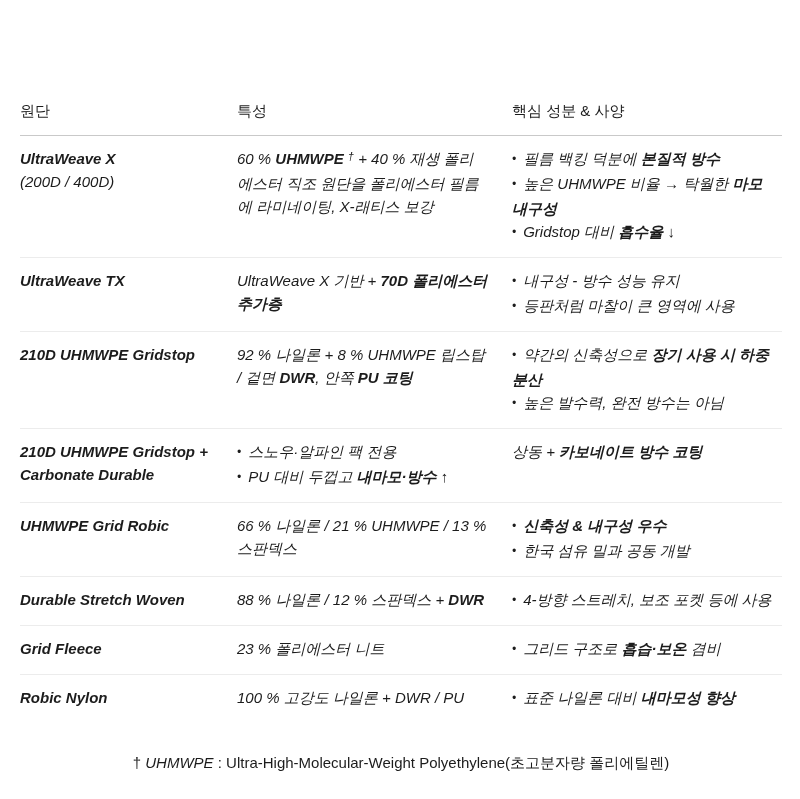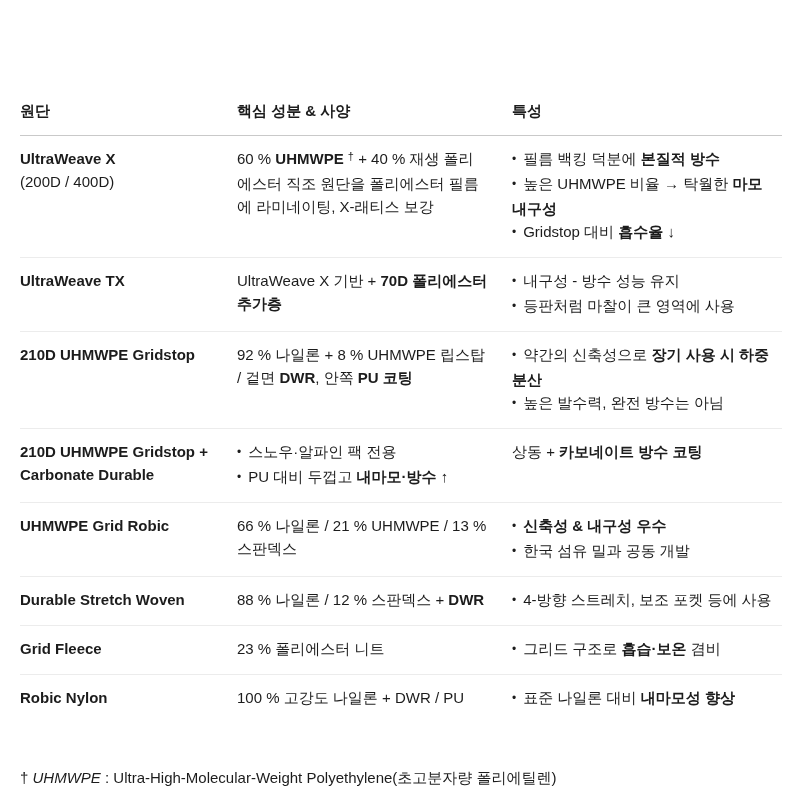--- a/index.html
+++ b/index.html
@@ -21,65 +21,67 @@
     box-sizing: border-box;
   }
   .thead, .trow {
     display: grid;
     grid-template-columns: 217px 275px 1fr;
   }
   .thead {
     border-bottom: 1px solid #c9c9c9;
   }
   .th {
-    font-weight: 700;
+    font-weight: 400;
     padding: 0 18px 13px 0;
     line-height: 23px;
   }
   .trow {
     border-bottom: 1px solid #ececec;
     padding: 11px 0 12px 0;
   }
   .trow:last-child {
     border-bottom: none;
   }
   .cell {
     line-height: 23px;
+    font-style: italic;
   }
   .col-name { padding-right: 16px; }
   .col-spec { padding-right: 24px; }
   .col-feat { padding-right: 4px; }
   .b { font-weight: 700; }
   .i { font-style: italic; }
   .sup {
     font-size: 11px;
     position: relative;
     top: -4px;
   }
   .feature { }
   .bullet {
     font-size: 12px;
     margin-right: 7px;
     position: relative;
     top: -1px;
   }
   .footnote {
-    margin-top: 43px;
+    margin-top: 28px;
     line-height: 23px;
+    text-align: center;
   }
 </style>
 </head>
 <body>
 
 <div class="page">
   <div class="table">
     <div class="thead">
       <div class="th">원단</div>
+      <div class="th">특성</div>
       <div class="th">핵심 성분 &amp; 사양</div>
-      <div class="th">특성</div>
     </div>
     <div id="rows">
         <div class="trow">
           <div class="cell col-name">
             <div class="name-line"><span class="b">UltraWeave X</span></div>
             <div class="name-line"><span>(200D / 400D)</span></div>
           </div>
           <div class="cell col-spec">
             <div class="spec-text"><span>60 % </span><span class="b">UHMWPE</span><span> </span><span class="sup">†</span><span> + 40 % 재생 폴리에스터 직조 원단을 폴리에스터 필름에 라미네이팅, X-래티스 보강</span></div>
           </div>

